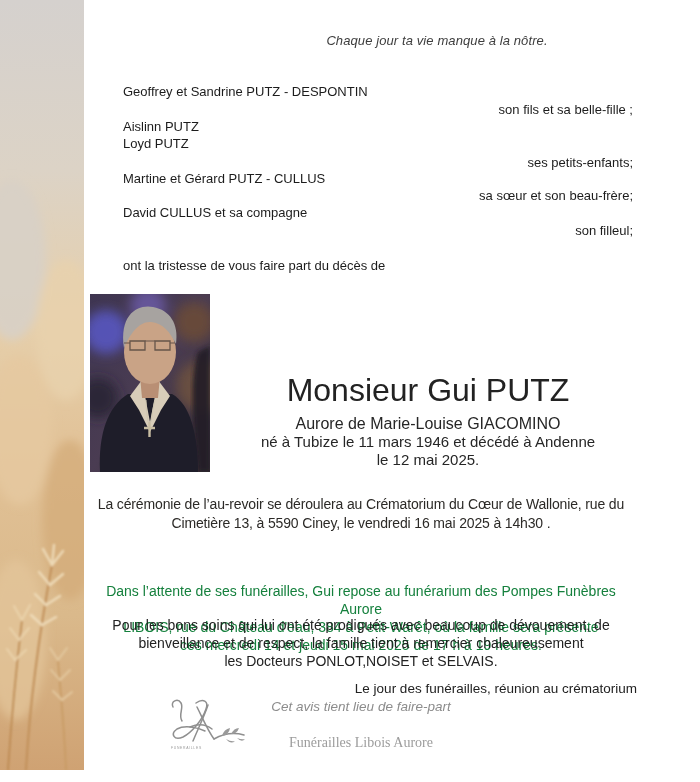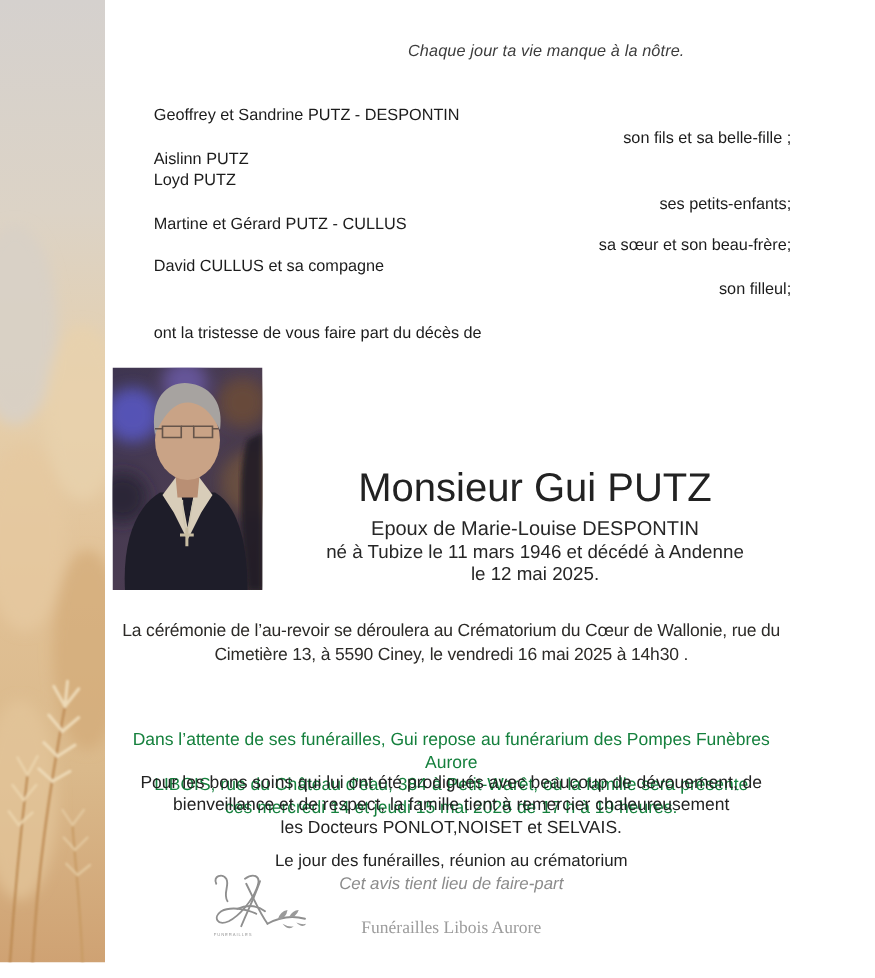--- a/index.html
+++ b/index.html
@@ -26,21 +26,21 @@
   
   .titleblock{position:absolute;left:210px;top:327px;width:436px;text-align:center;margin-top:45px;}
   .deceased-name{font-size:32px;line-height:37px;font-weight:400;color:#222;}
   .spouse-line{font-size:16px;line-height:19px;margin-top:5px;color:#262626;}
   .bd-line{font-size:15px;line-height:18px;color:#262626;}
   
   .bodyline{position:absolute;left:85px;width:552px;text-align:center;white-space:pre-line;}
   .p-ceremony{top:495px;font-size:14px;line-height:18.5px;color:#2c2a27;letter-spacing:-0.15px;}
   .p-repose{top:546px;font-size:14px;line-height:18px;color:#15803d;margin-top:36px;}
   .p-thanks{top:616px;font-size:14px;line-height:18px;color:#222;}
-  .p-reunion{top:681px;font-size:13.5px;color:#222;}
+  .p-reunion{top:681px;font-size:13.5px;color:#222;text-align:right;}
   .p-notice{top:699px;font-size:13.5px;font-style:italic;color:#8c8c8c;}
   .fh-name{top:735px;font-family:"Liberation Serif",serif;font-size:14px;color:#9c9c9c;}
   .fh-phone{top:753px;font-family:"Liberation Serif",serif;font-size:14px;color:#9c9c9c;}
   
   .logo{position:absolute;left:166px;top:696px;width:88px;height:64px;}
   .logo svg{display:block;width:100%;height:100%;}
 </style>
 </head>
 <body>
 
@@ -153,21 +153,21 @@
       <path d="M34,54 C29,20 48,10 63,13 C80,16 89,30 86,50 C80,38 73,29 61,28 C49,27 40,40 34,54 Z" fill="#a7a3a0"></path>
       <path d="M40,47 h15 v9 h-15 z M65,47 h15 v9 h-15 z" fill="none" stroke="#66554a" stroke-width="1.3"></path>
       <path d="M55,47 h10 M34,49 h6 M80,49 h5" stroke="#66554a" stroke-width="1.1" fill="none"></path>
       <path d="M56,106 C56,114 57,121 58,128 M65,106 C63,114 62,121 61,128" stroke="#cfc6b0" stroke-width="1" fill="none"></path>
       <path d="M59.5,128 v15 M54,134 h11" stroke="#c8bda2" stroke-width="2.4"></path>
     </svg>
   </div>
 
   <div class="titleblock">
     <div class="deceased-name">Monsieur Gui PUTZ</div>
-    <div class="spouse-line">Epoux de Marie-Louise DESPONTIN</div>
+    <div class="spouse-line">Aurore de Marie-Louise GIACOMINO</div>
     <div class="bd-line">né à Tubize le 11 mars 1946 et décédé à Andenne</div>
     <div class="bd-line">le 12 mai 2025.</div>
   </div>
 
   <div class="bodyline p-ceremony">La cérémonie de l’au-revoir se déroulera au Crématorium du Cœur de Wallonie, rue du
 Cimetière 13, à 5590 Ciney, le vendredi 16 mai 2025 à 14h30 .</div>
   <div class="bodyline p-repose">Dans l’attente de ses funérailles, Gui repose au funérarium des Pompes Funèbres Aurore
 LIBOIS, rue du Château d'eau, 384 à Petit-Warêt, où la famille sera présente
 ces mercredi 14 et jeudi 15 mai 2025 de 17 h à 19 heures.</div>
   <div class="bodyline p-thanks">Pour les bons soins qui lui ont été prodigués avec beaucoup de dévouement, de

